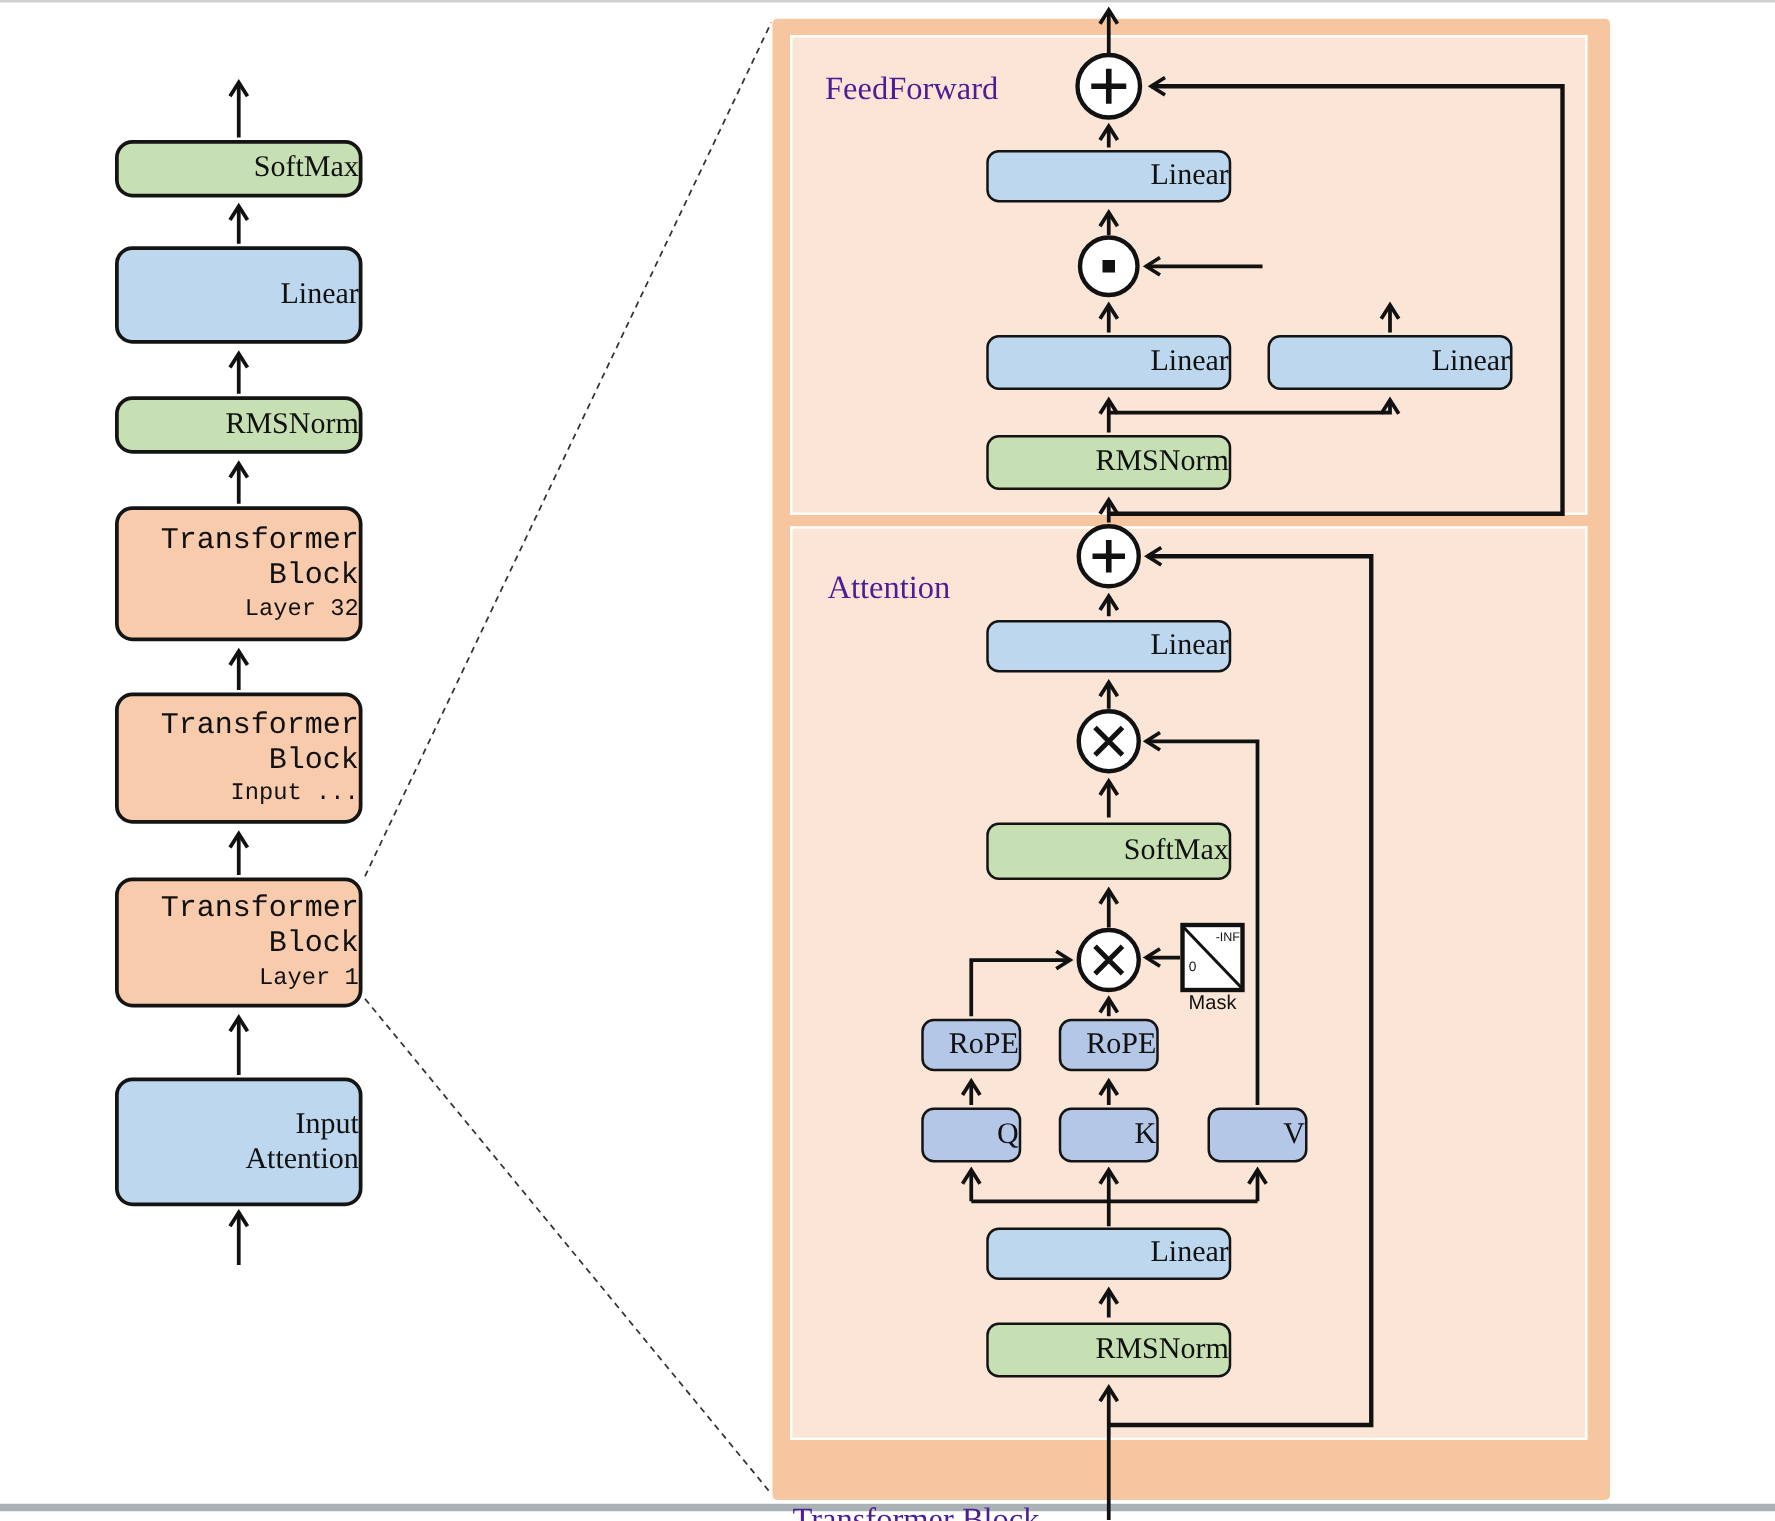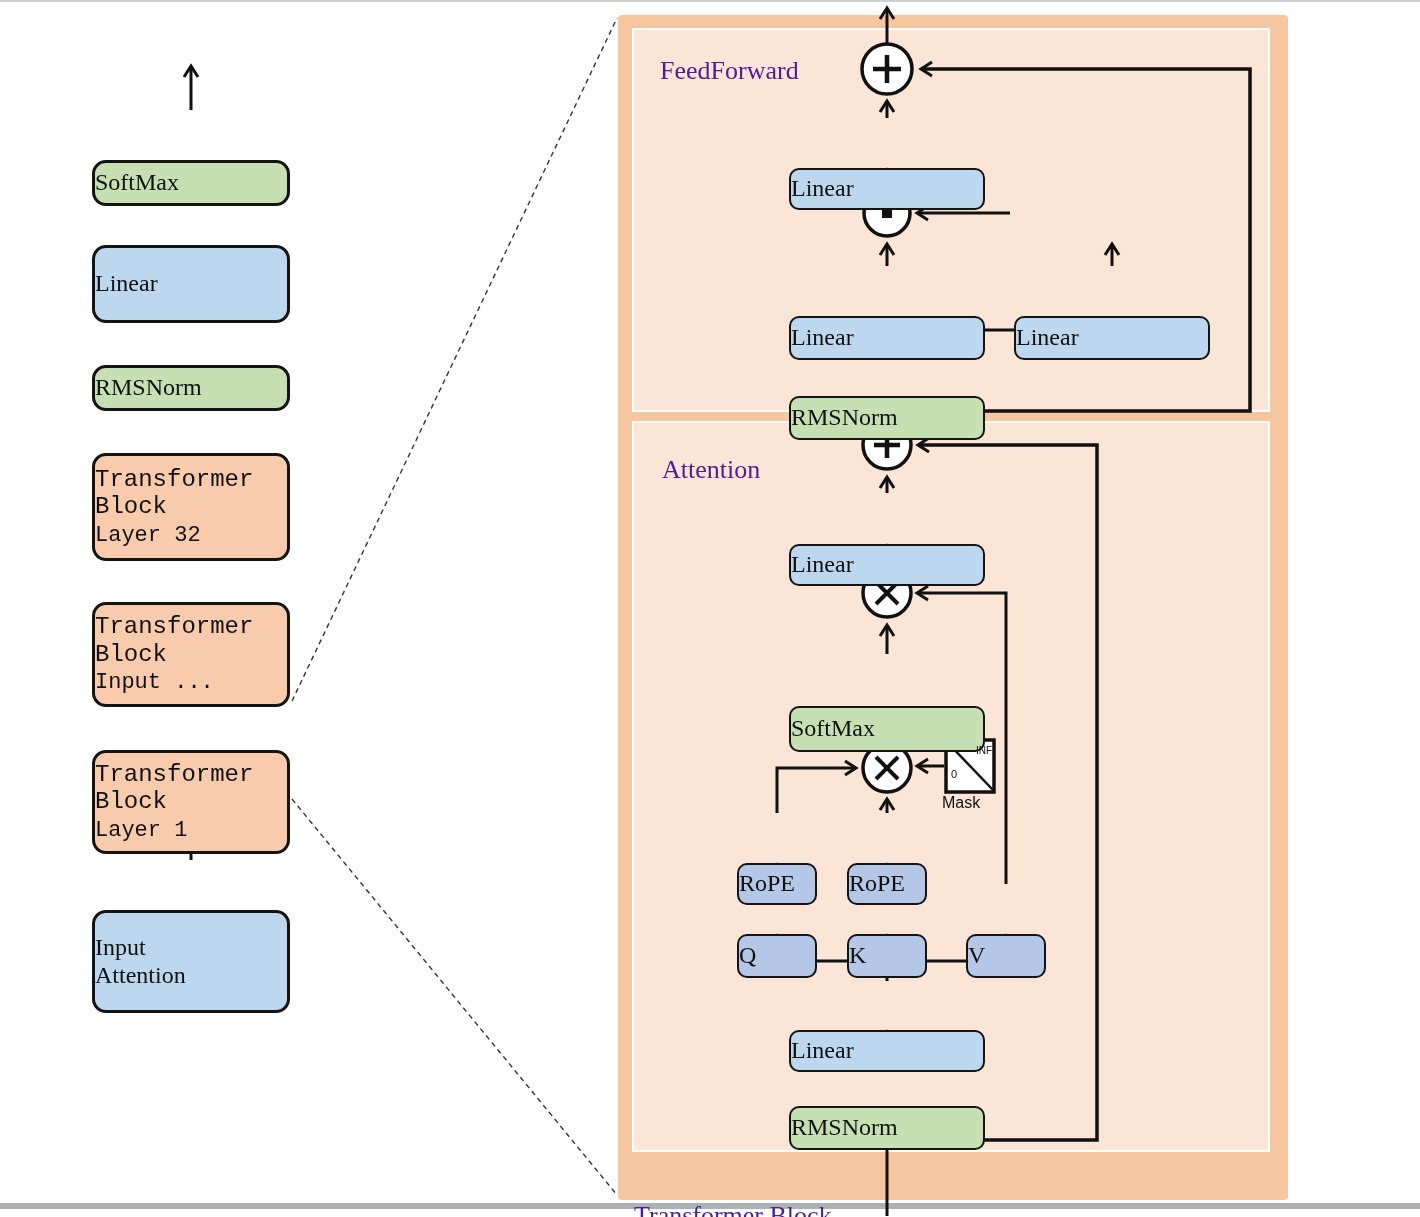--- a/index.html
+++ b/index.html
@@ -7,34 +7,34 @@
           font-family:"Liberation Serif",serif;color:#111;}
   .hairline-top{position:absolute;left:0;top:0;width:1420px;height:2px;background:#cfcfcf;}
   .hairline-bottom{position:absolute;left:0;top:1203px;width:1420px;height:6px;background:#aab2b5;}
   .panel{position:absolute;box-sizing:border-box;}
   .panel-outer{left:618px;top:15px;width:670px;height:1185px;background:#F6C6A0;border-radius:4px;}
   .panel-inner{position:absolute;box-sizing:border-box;background:#FBE5D6;border:2px solid #fffdf8;}
   .panel-ff{left:632px;top:28px;width:638px;height:384px;}
   .panel-att{left:632px;top:421px;width:638px;height:731px;}
   svg.connectors{position:absolute;left:0;top:0;z-index:3;}
   .box{position:absolute;z-index:4;box-sizing:border-box;border:2.5px solid #141414;
-       display:flex;flex-direction:column;align-items:flex-start;justify-content:center;
-       border-radius:10px;font-size:24px;line-height:1.15;text-align:center;margin-top:48px;}
+       display:flex;flex-direction:column;align-items:flex-end;justify-content:center;
+       border-radius:10px;font-size:24px;line-height:1.15;text-align:center;}
   .box .l2{display:block;}
   .lc{border-radius:14px;border-width:3px;}
   .fill-blue{background:#BDD7EE;}
   .fill-green{background:#C6E0B4;}
   .fill-orange{background:#F8CBAD;font-family:Liberation Mono, monospace;}
   .fill-qkv{background:#B4C7E7;}
-  .sub{font-size:22px;margin-top:2px;}
+  .sub{font-size:19px;margin-top:2px;}
   .sect-label{position:absolute;z-index:4;font-size:26px;color:#4c1d95;}
   .mask-text{position:absolute;z-index:5;color:#111;font-family:"Liberation Sans",sans-serif;}
   .mask-neginf{left:960px;top:745px;width:32px;font-size:10px;text-align:right;}
   .mask-zero{left:951px;top:768px;font-size:11px;}
-  .mask-label{left:942px;top:794px;width:56px;font-size:16px;text-align:left;}
+  .mask-label{left:942px;top:794px;width:56px;font-size:16px;text-align:center;}
 </style>
 </head>
 <body>
 
 <div class="canvas">
 
   <div class="hairline-top"></div>
   <div class="hairline-bottom"></div>
 
   <div class="panel panel-outer"></div>

